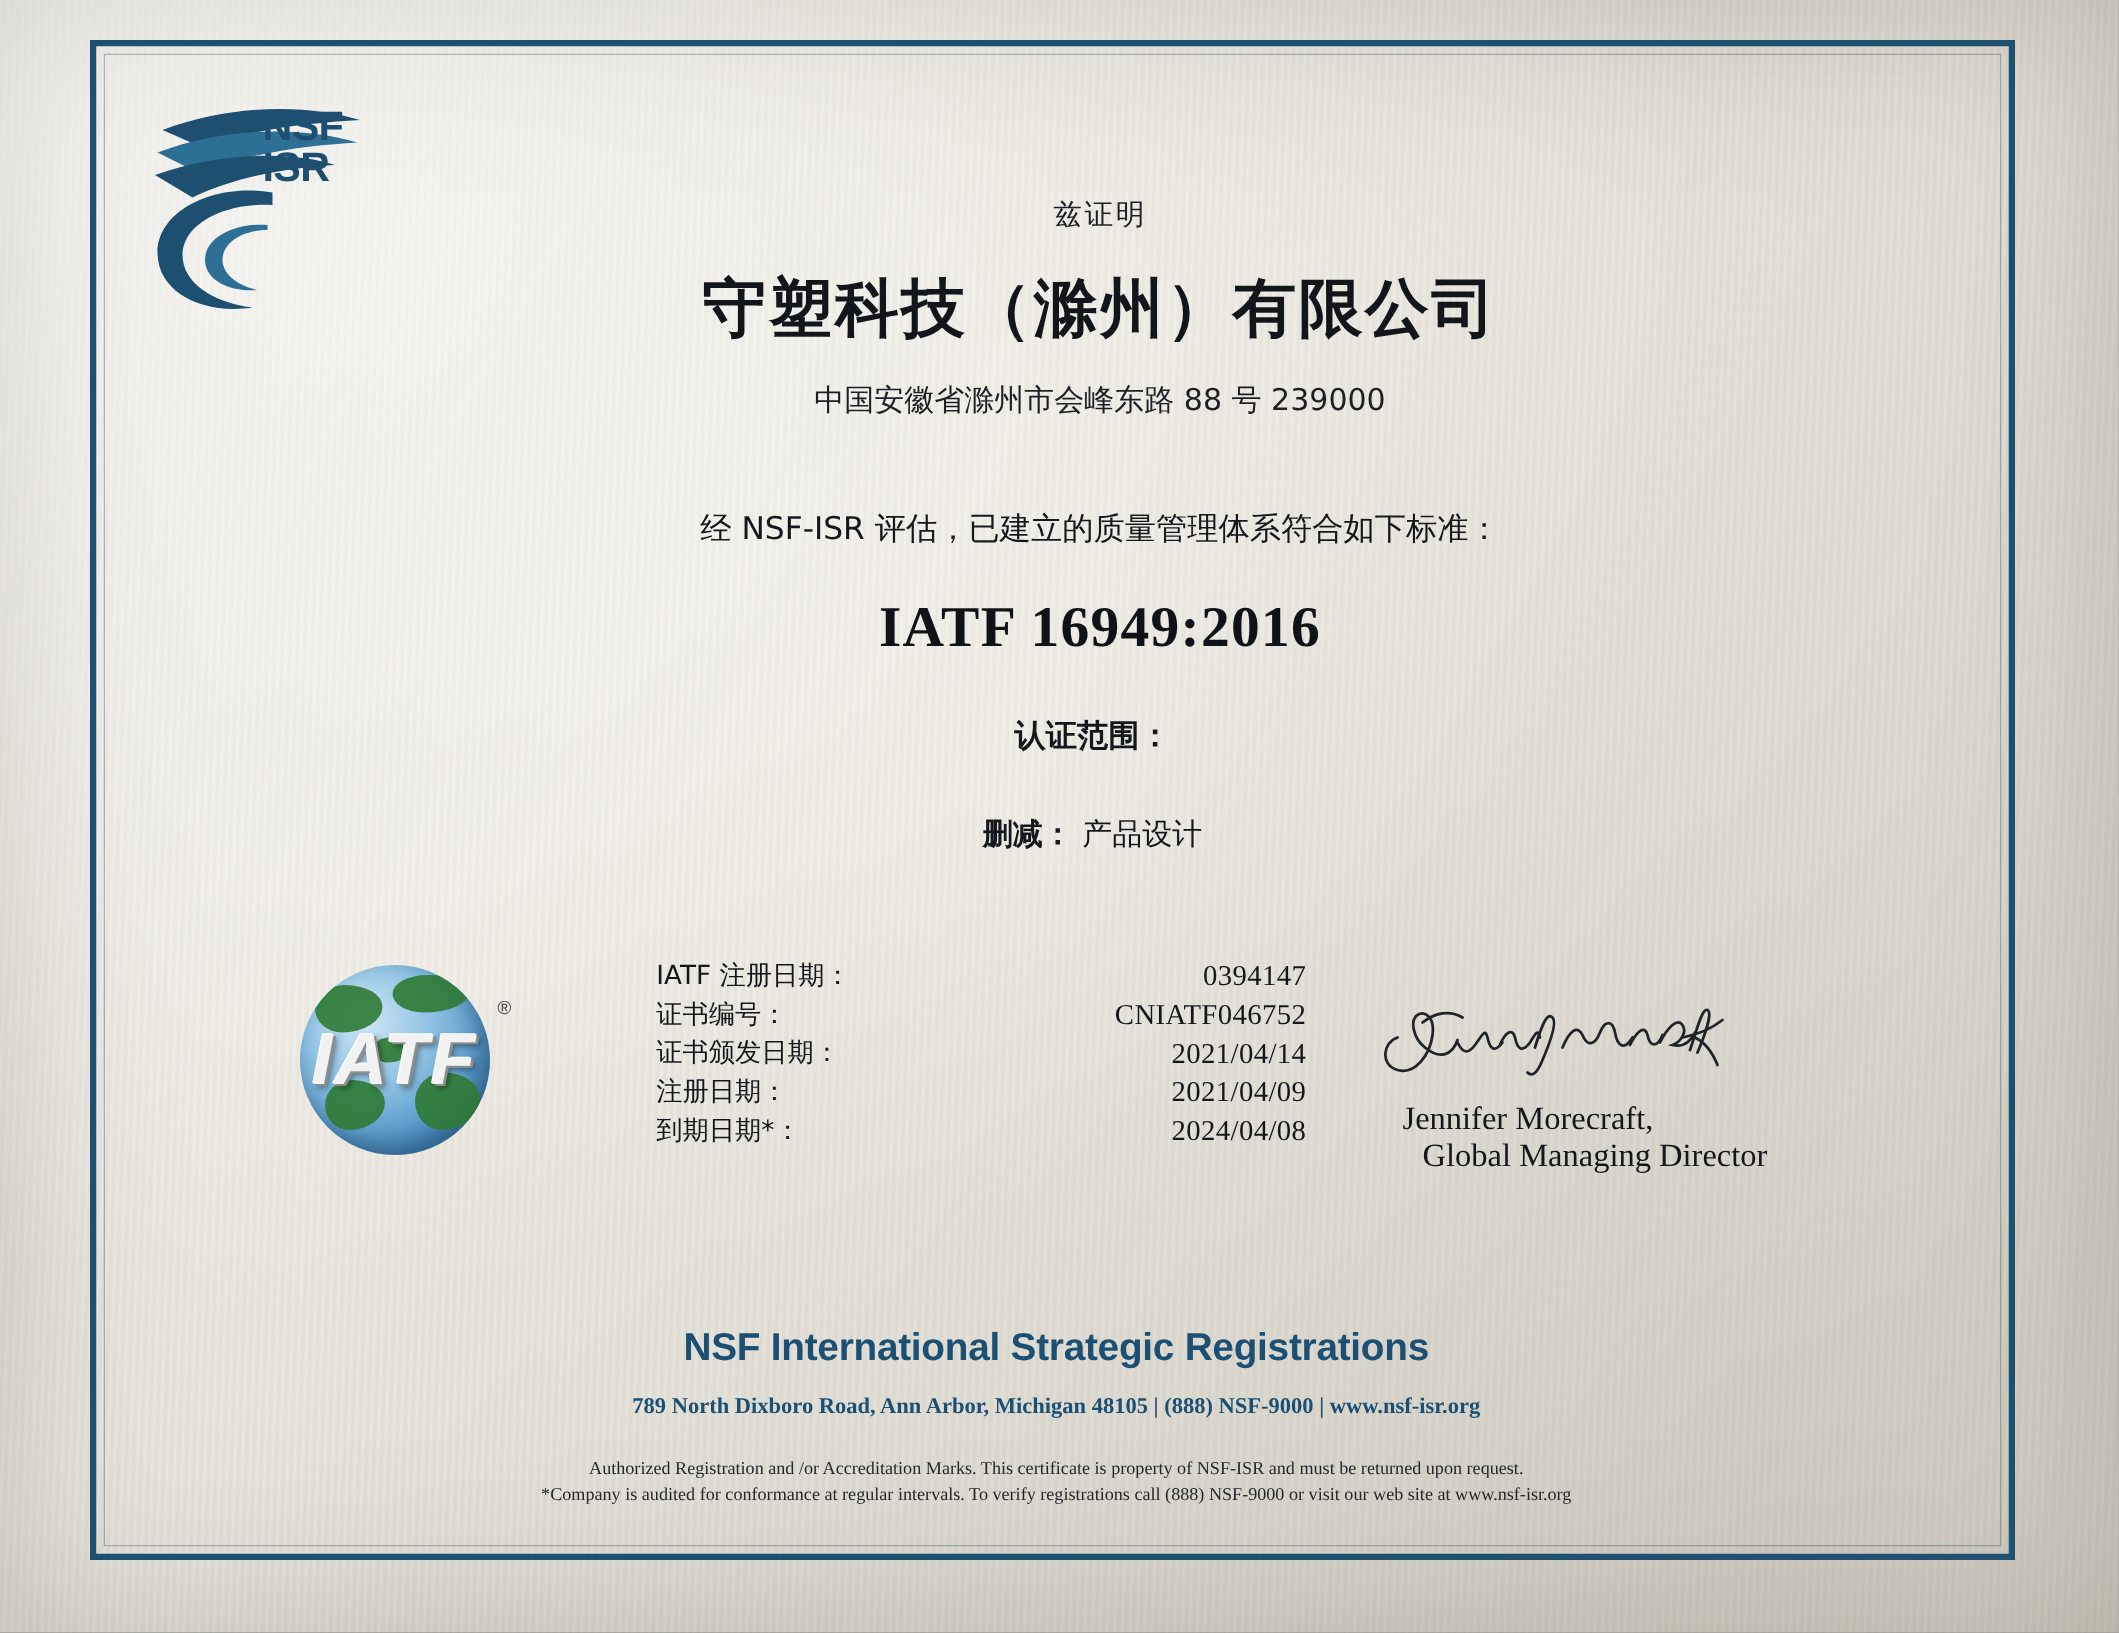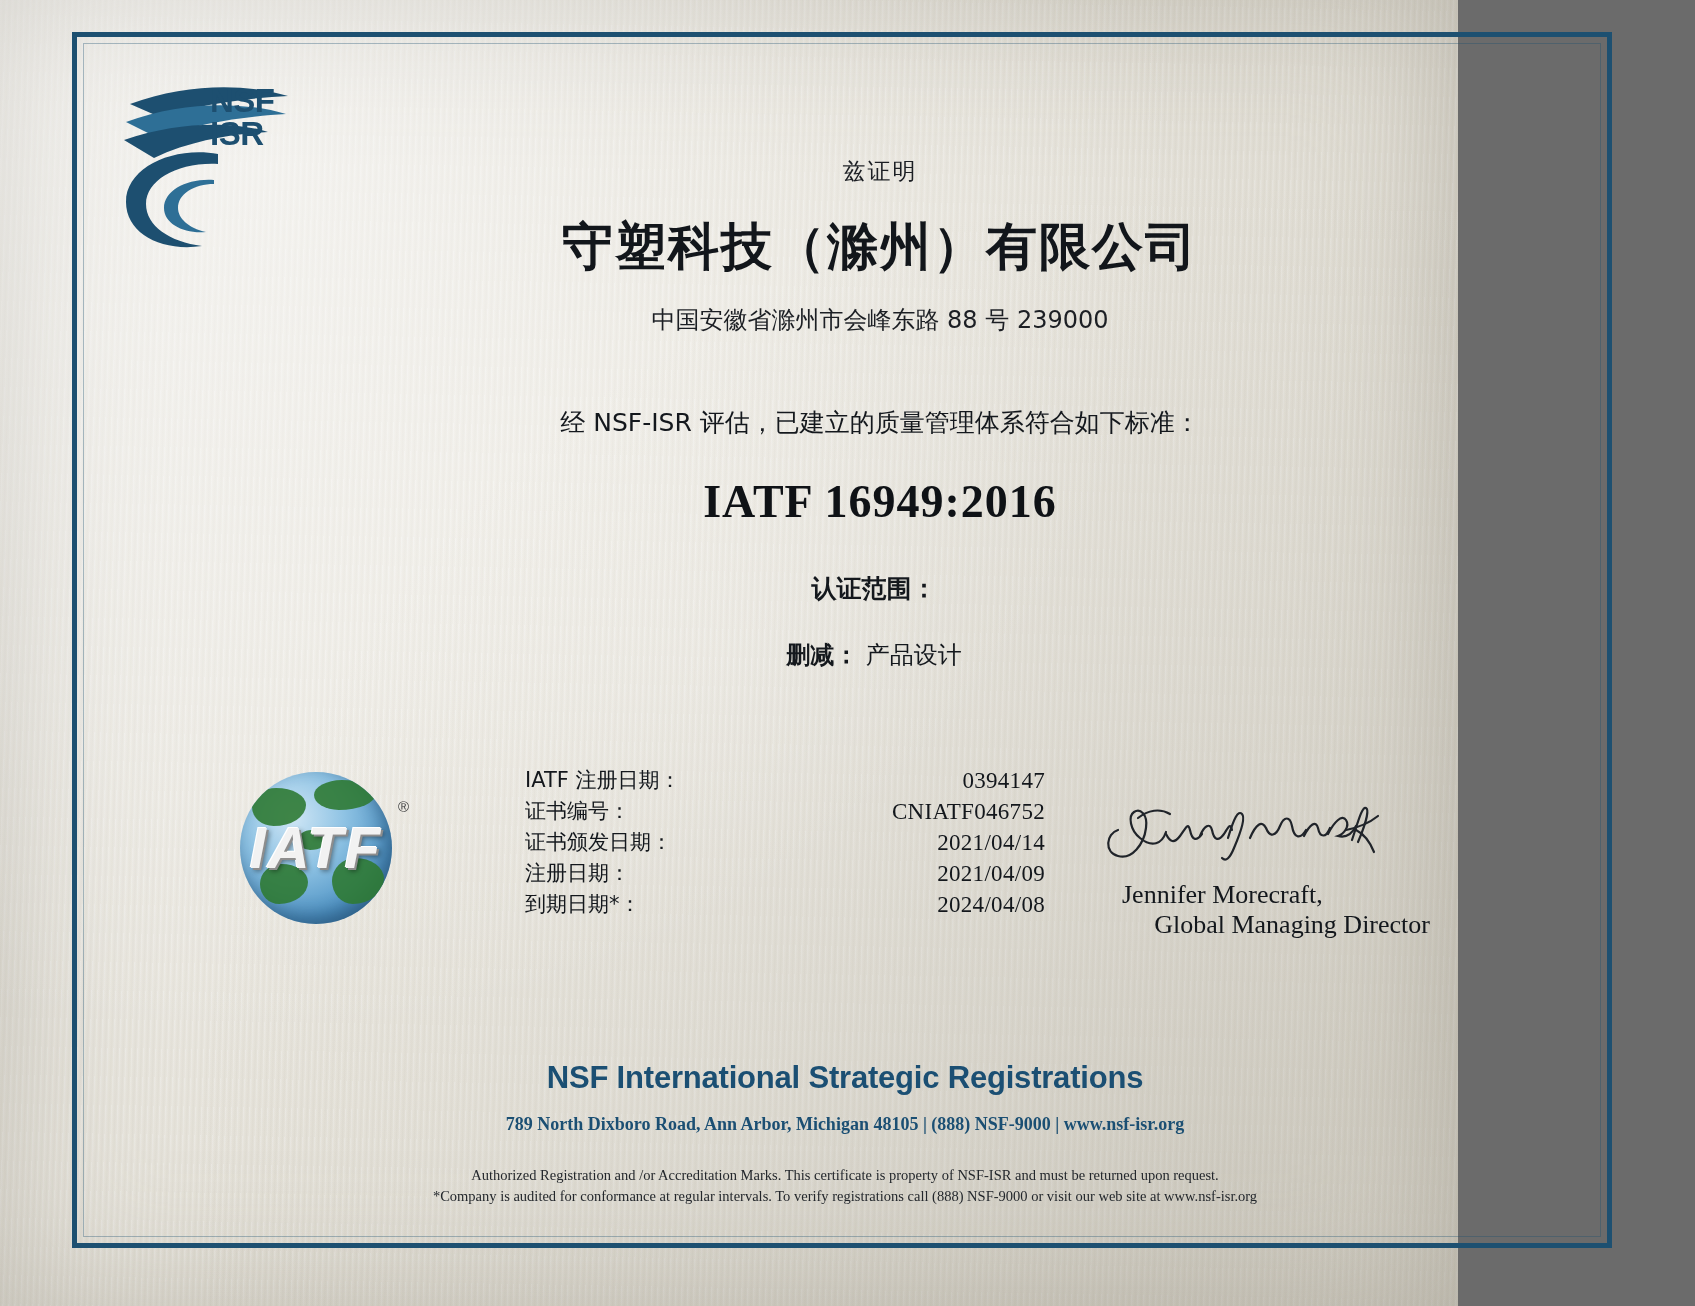--- a/index.html
+++ b/index.html
@@ -9,21 +9,21 @@
   }
   body {
     width: 1695px;
     height: 1306px;
     overflow: hidden;
     font-family: "Liberation Serif", serif;
   }
 
   .certificate-page {
     position: relative;
-    width: 1458px;
+    width: 1695px;
     height: 1306px;
     background:
       linear-gradient(115deg, rgba(255,255,255,0.55) 0%, rgba(235,232,224,0.25) 40%, rgba(210,206,196,0.35) 100%),
       repeating-linear-gradient(92deg, rgba(255,255,255,0.55) 0px, rgba(244,241,233,0.35) 2px, rgba(226,222,212,0.45) 4px, rgba(248,246,240,0.4) 6px),
       #e9e6dd;
     box-shadow: inset 0 0 140px rgba(120,115,100,0.35);
   }
 
   
   .paper-shade {
@@ -194,21 +194,21 @@
     margin-left: 58px;
   }
   .scope-value {
     margin-top: 10px;
     font-family: "DejaVu Sans", sans-serif;
     font-size: 24px;
     color: #14181d;
     margin-left: 58px;
   }
   .exclusion-line {
-    margin-top: 34px;
+    margin-top: 46px;
     font-family: "DejaVu Sans", sans-serif;
     font-size: 24px;
     color: #14181d;
     margin-left: 58px;
   }
   .exclusion-label {
     font-weight: bold;
   }
 
   
@@ -260,21 +260,21 @@
     font-family: "Liberation Serif", serif;
     font-size: 26px;
     color: #13171c;
     text-align: left;
     padding-left: 22px;
   }
   .signer-title {
     font-family: "Liberation Serif", serif;
     font-size: 26px;
     color: #13171c;
-    text-align: right;
+    text-align: center;
     padding-left: 22px;
   }
 
   
   .footer {
     position: absolute;
     left: 150px;
     top: 1060px;
     width: 1390px;
     text-align: center;

